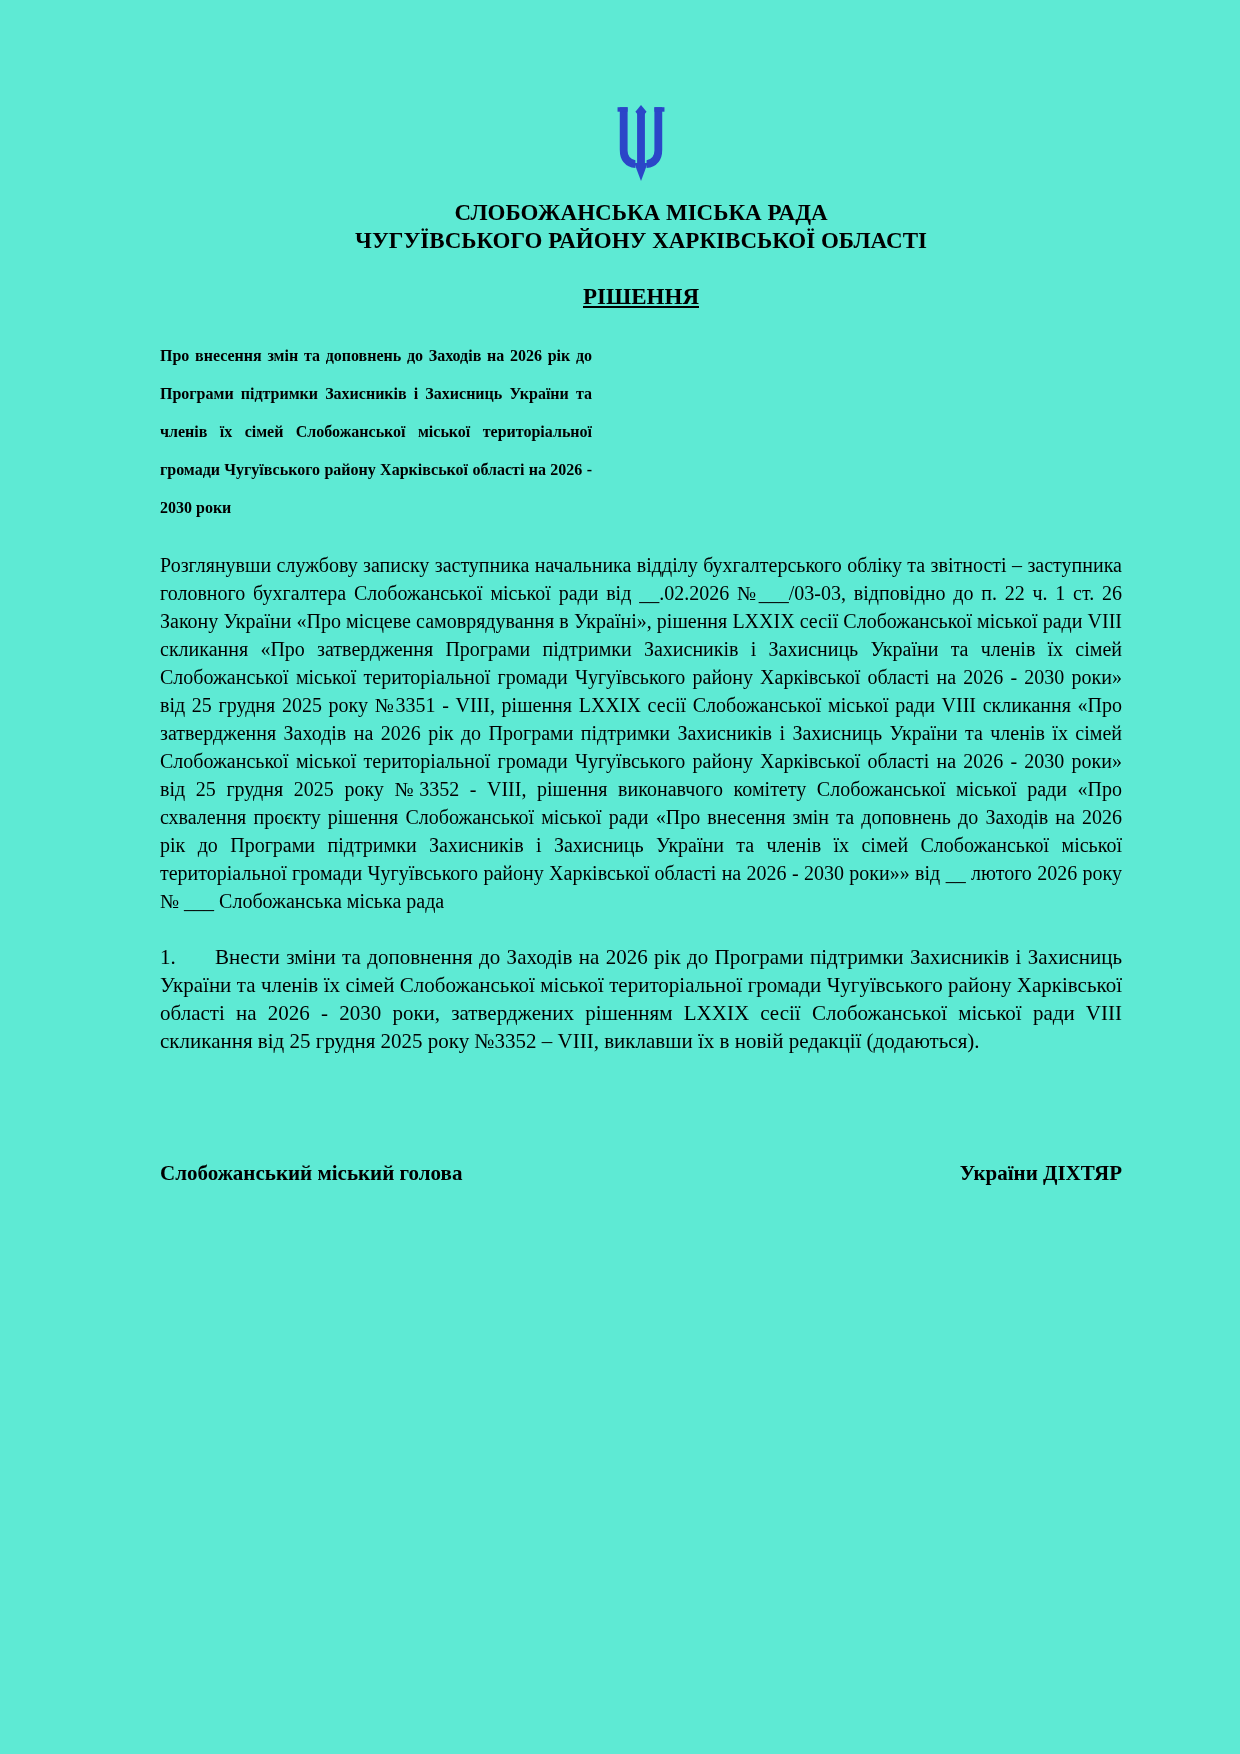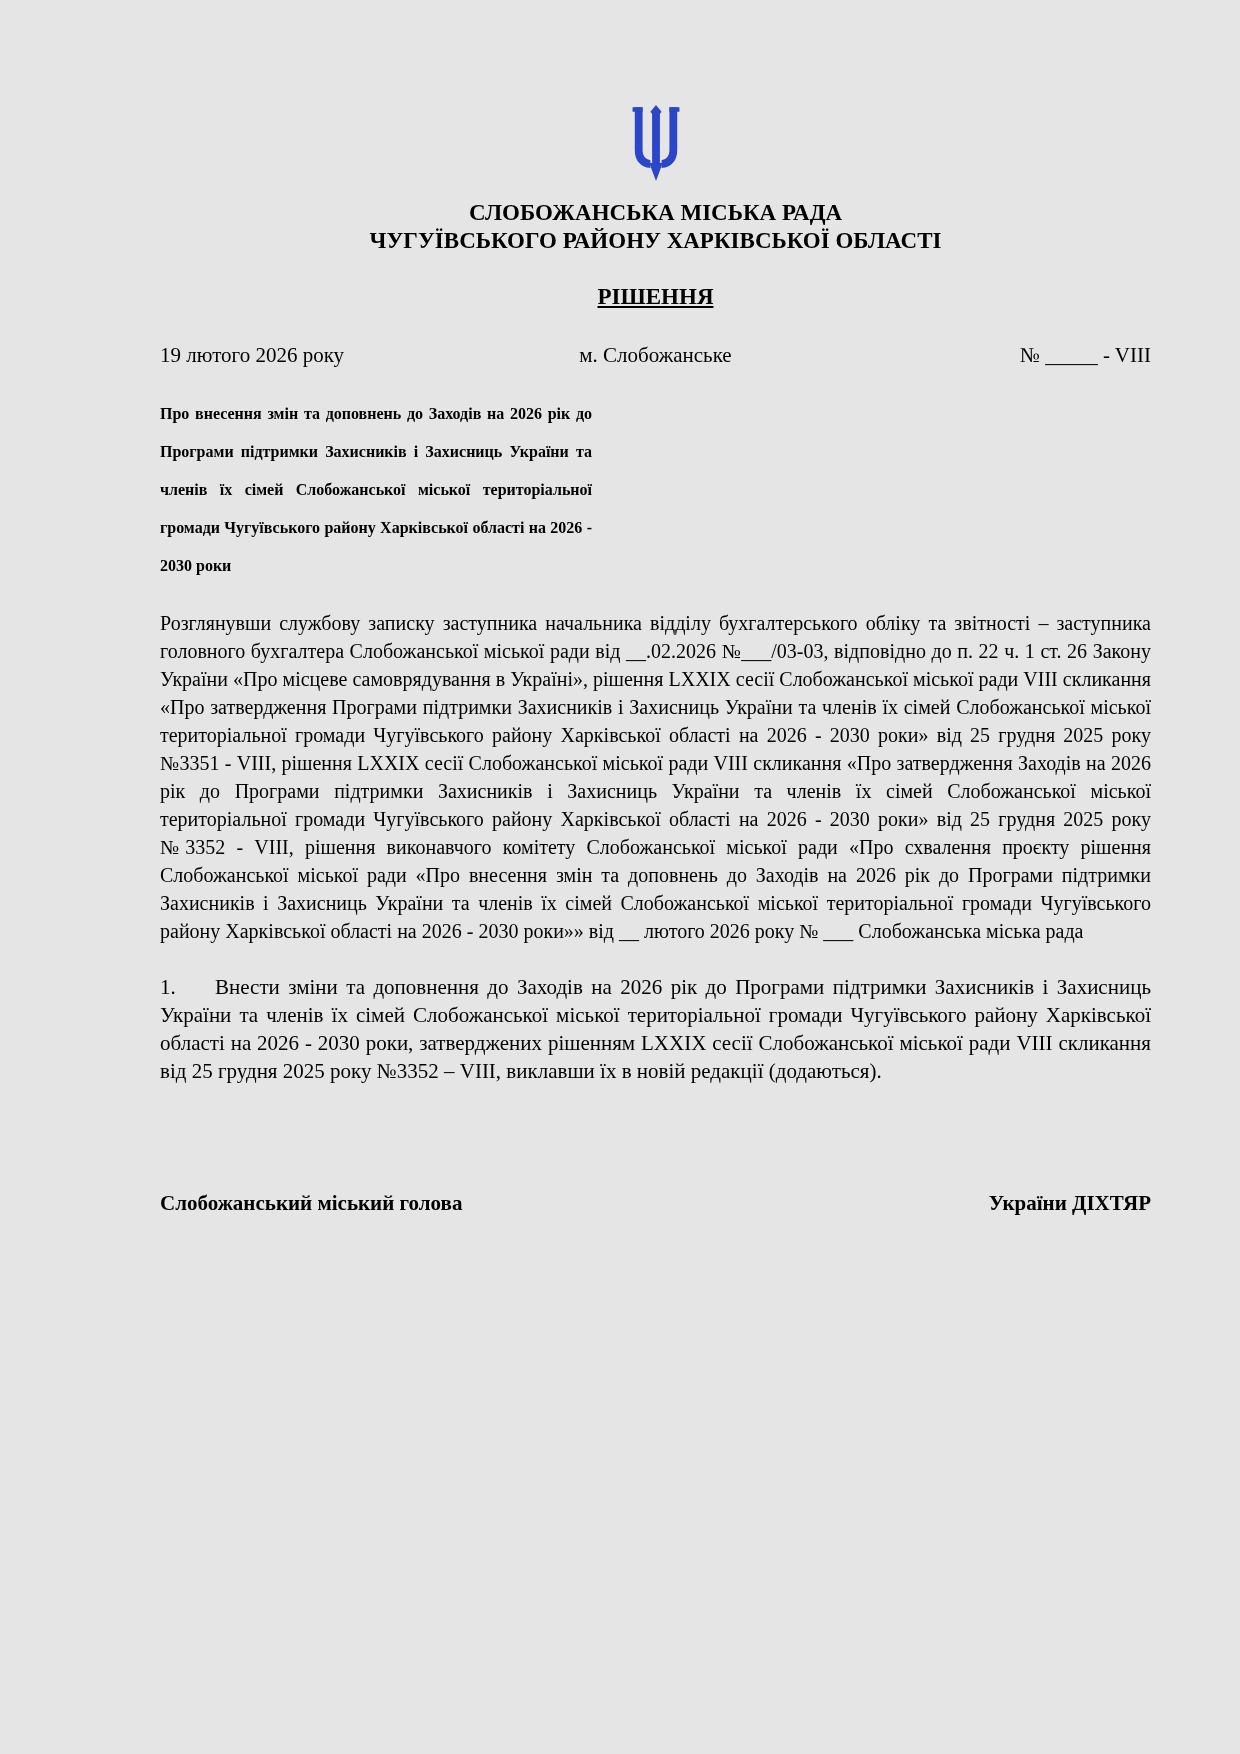--- a/index.html
+++ b/index.html
@@ -11,22 +11,22 @@
   html,body{background:#fff;}
   body{
     font-family:"Liberation Serif","DejaVu Serif",serif;
     color:var(--text);
   }
   .page{
     position:relative;
     width:1240px;
     height:1754px;
     margin:0 auto;
-    background:#e5e5e5;
-    padding:105px 89px 60px 160px;
+    background:#5eead4;
+    padding:105px 118px 60px 160px;
     overflow:hidden;
   }
   .emblem{
     width:56px;
     margin:0 auto;
     text-align:center;
   }
   .emblem svg{
     fill:var(--emblem-blue,#2b46c8);
     display:block;
@@ -117,25 +117,20 @@
       <rect x="74" y="4" width="18" height="8"></rect>
     </svg>
   </div>
 
   <div class="org-line first">СЛОБОЖАНСЬКА МІСЬКА РАДА</div>
   <div class="org-line">ЧУГУЇВСЬКОГО РАЙОНУ ХАРКІВСЬКОЇ ОБЛАСТІ</div>
 
 
   <div class="doc-type">РІШЕННЯ</div>
 
-  <div class="meta-row">
-    <span class="cell left">19 лютого 2026 року</span>
-    <span class="cell center">м. Слобожанське</span>
-    <span class="cell right">№ _____ - VIII</span>
-  </div>
 
   <div class="subject">Про внесення змін та доповнень до Заходів на 2026 рік до Програми підтримки Захисників і Захисниць України та членів їх сімей Слобожанської міської територіальної громади Чугуївського району Харківської області на 2026 - 2030 роки</div>
 
   <p class="preamble">Розглянувши службову записку заступника начальника відділу бухгалтерського обліку та звітності – заступника головного бухгалтера Слобожанської міської ради від __.02.2026 №___/03-03, відповідно до п. 22 ч. 1 ст. 26 Закону України «Про місцеве самоврядування в Україні», рішення LXXIX сесії Слобожанської міської ради VIII скликання «Про затвердження Програми підтримки Захисників і Захисниць України та членів їх сімей Слобожанської міської територіальної громади Чугуївського району Харківської області на 2026 - 2030 роки» від 25 грудня 2025 року №3351 - VIII, рішення LXXIX сесії Слобожанської міської ради VIII скликання «Про затвердження Заходів на 2026 рік до Програми підтримки Захисників і Захисниць України та членів їх сімей Слобожанської міської територіальної громади Чугуївського району Харківської області на 2026 - 2030 роки» від 25 грудня 2025 року №3352 - VIII, рішення виконавчого комітету Слобожанської міської ради «Про схвалення проєкту рішення Слобожанської міської ради «Про внесення змін та доповнень до Заходів на 2026 рік до Програми підтримки Захисників і Захисниць України та членів їх сімей Слобожанської міської територіальної громади Чугуївського району Харківської області на 2026 - 2030 роки»» від __ лютого 2026 року № ___ Слобожанська міська рада</p>
 
 
   <div class="items">
     <p class="item"><span class="num">1.</span><span>Внести зміни та доповнення до Заходів на 2026 рік до Програми підтримки Захисників і Захисниць України та членів їх сімей Слобожанської міської територіальної громади Чугуївського району Харківської області на 2026 - 2030 роки, затверджених рішенням LXXIX сесії Слобожанської міської ради VIII скликання від 25 грудня 2025 року №3352 – VIII, виклавши їх в новій редакції (додаються).</span></p>
   </div>
 

